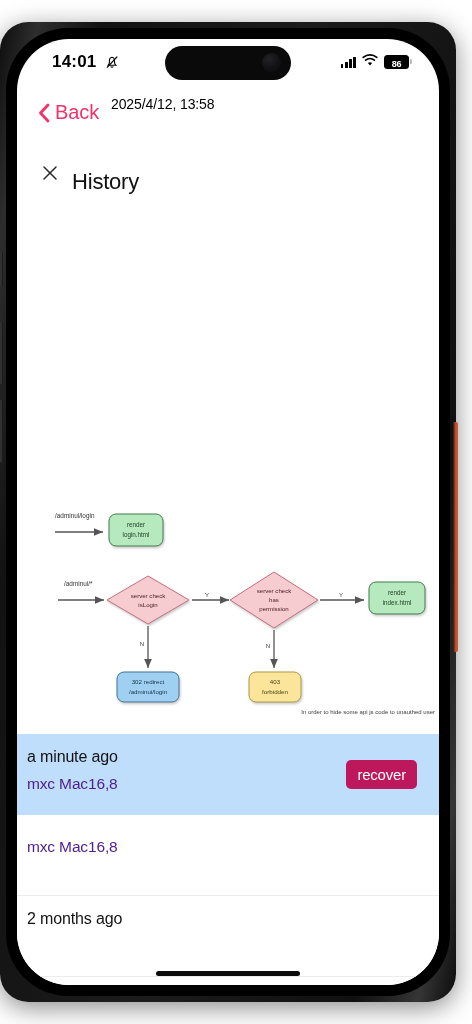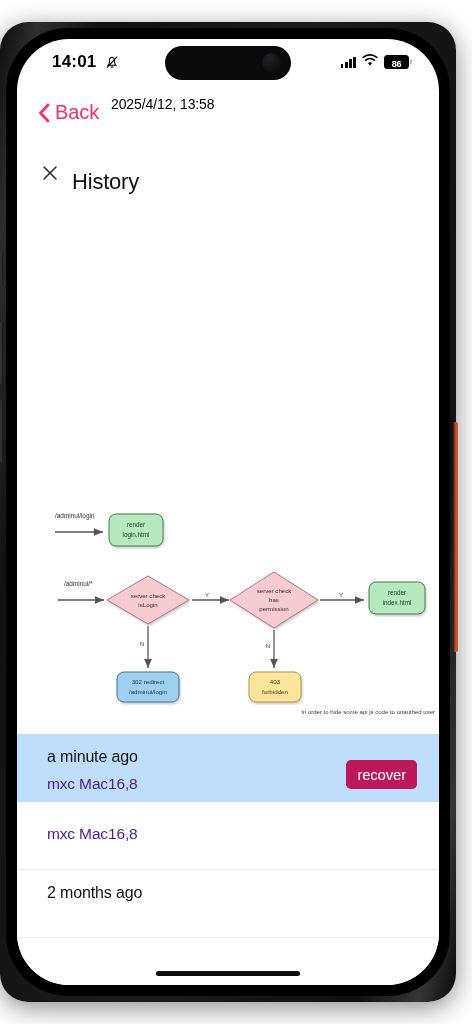--- a/index.html
+++ b/index.html
@@ -111,22 +111,22 @@
     background:#fff;overflow:hidden;
   }
   #diagram-svg{position:absolute;left:0;top:0;}
 
   
   #history-list{
     position:absolute;left:0;top:695px;width:422px;bottom:0;
     background:#fff;
   }
   .history-row{
-    position:relative;height:68px;box-sizing:border-box;
-    padding:14px 22px 0 30px;
+    position:relative;height:81px;box-sizing:border-box;
+    padding:14px 22px 0 10px;
     border-bottom:1px solid #ececed;
     cursor:pointer;
   }
   .history-row.selected{background:#bfdefb;border-bottom:1px solid #bfdefb;}
   .row-time{font-size:16px;color:#131313;letter-spacing:-.15px;}
   .row-device{font-size:15.5px;color:#4c1d95;margin-top:9px;letter-spacing:-.15px;}
   .recover-button{
     position:absolute;right:22px;top:26px;
     background:#be185d;color:#fff;border:none;border-radius:5px;
     padding:6px 11px;font-size:15px;font-family:"Liberation Sans", sans-serif;

